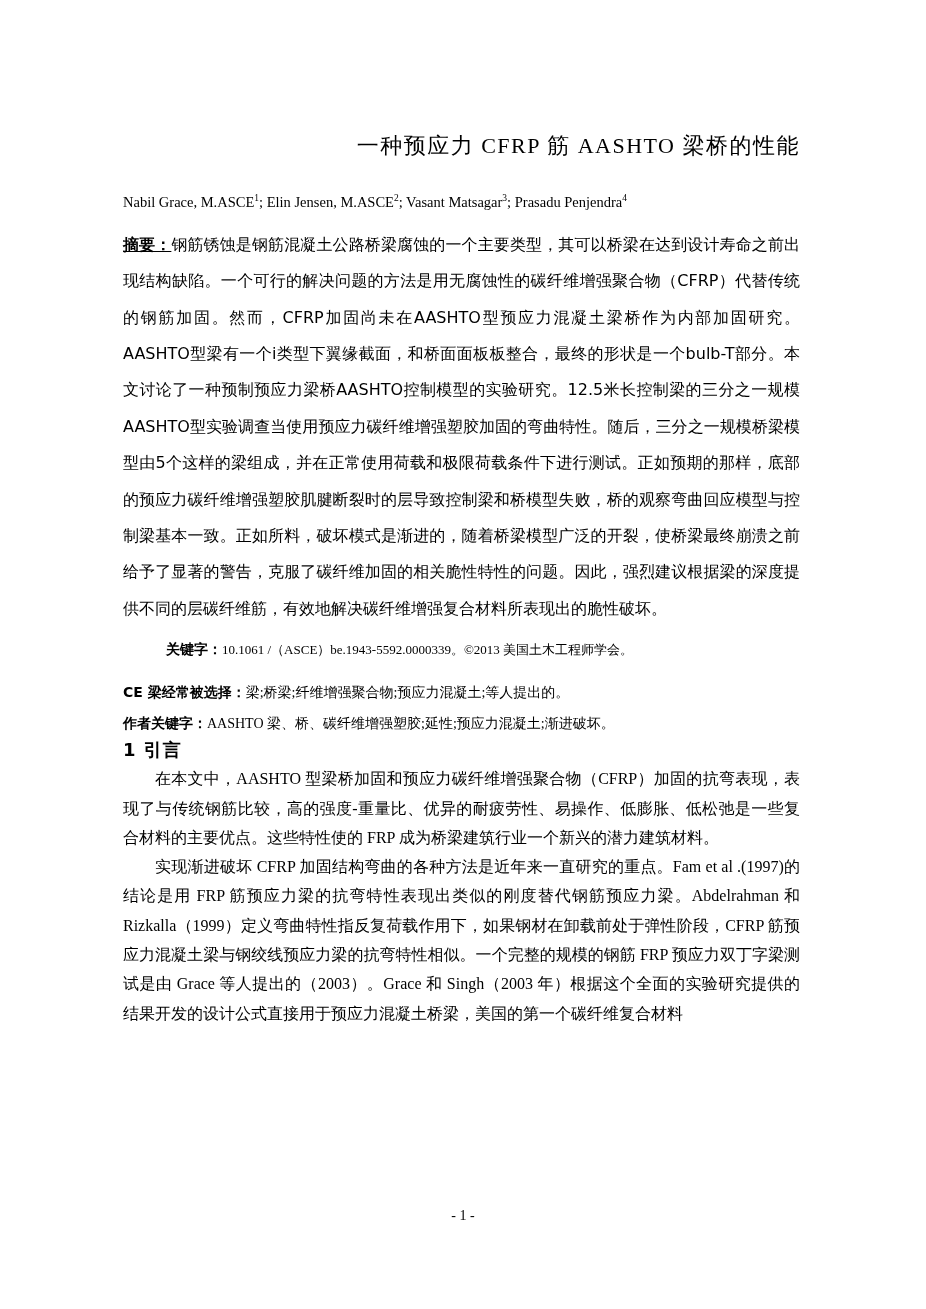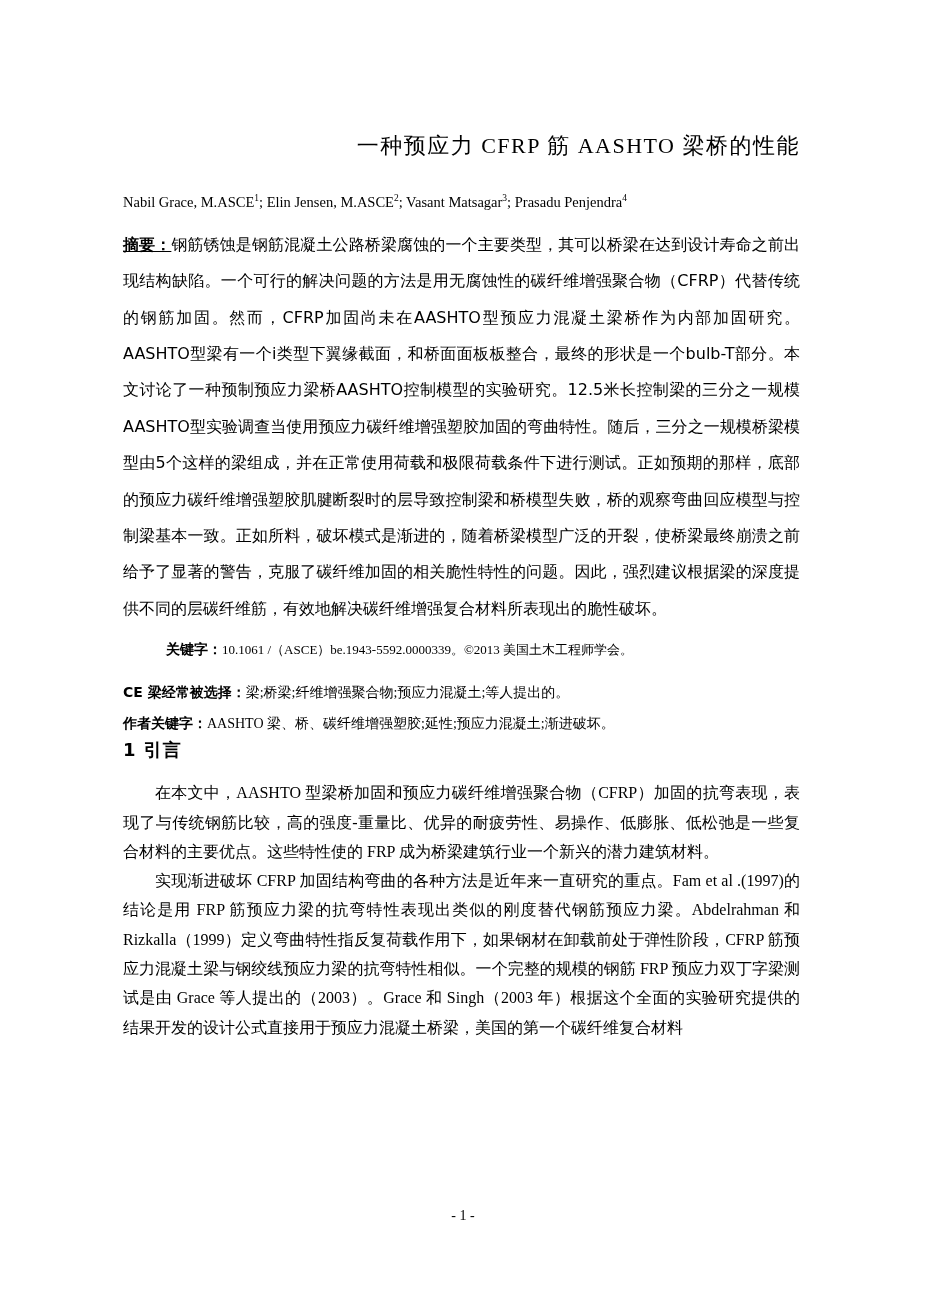--- a/index.html
+++ b/index.html
@@ -63,21 +63,21 @@
     letter-spacing: 1px;
   }
 
   .body-para {
     font-size: 16px;
     line-height: 29.3px;
     text-align: justify;
     text-indent: 2em;
     font-family: "Liberation Serif", serif;
   }
-  .body-para.first { margin-top: 14px; }
+  .body-para.first { }
 
   .footer {
     position: absolute;
     left: 0;
     right: 0;
     top: 1208px;
     text-align: center;
     font-size: 14px;
     font-family: "Liberation Serif", serif;
   }

